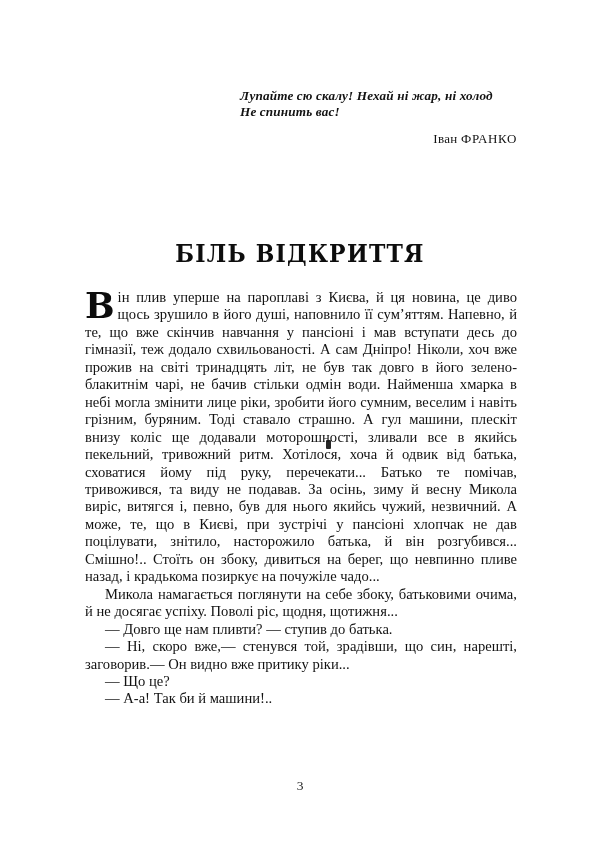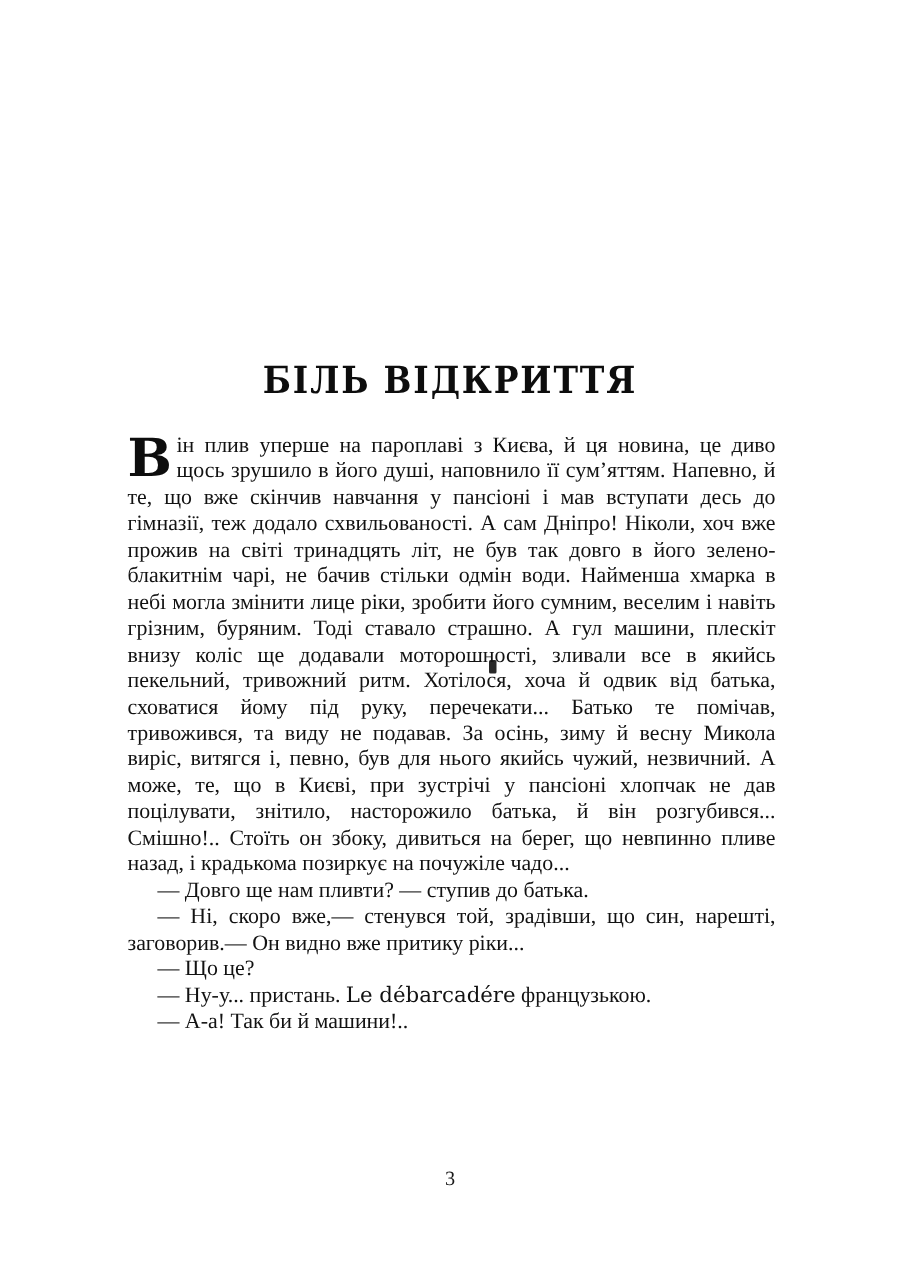--- a/index.html
+++ b/index.html
@@ -143,35 +143,40 @@
     border-radius: 1px;
     opacity: 0.92;
     pointer-events: none;
   }
 </style>
 </head>
 <body>
 
 <div class="page">
 
+  <div class="epigraph">
+    <div class="epigraph-line">Лупайте сю скалу! Нехай ні жар, ні холод</div>
+    <div class="epigraph-line">Не спинить вас!</div>
+    <div class="epigraph-author"><span>Іван</span> <span class="caps">ФРАНКО</span></div>
+  </div>
 
   <h1 class="chapter-title">БІЛЬ ВІДКРИТТЯ</h1>
 
   <div class="body-block">
 
     <p class="para first"><span class="dropcap">В</span><span>ін плив уперше на пароплаві з Києва, й ця новина, це диво щось зрушило в його душі, наповнило її сум’яттям. Напевно, й те, що вже скінчив навчання у пансіоні і мав вступати десь до гімназії, теж додало схвильованості. А сам Дніпро! Ніколи, хоч вже прожив на світі тринадцять літ, не був так довго в його зелено-блакитнім чарі, не бачив стільки одмін води. Найменша хмарка в небі могла змінити лице ріки, зробити його сумним, веселим і навіть грізним, буряним. Тоді ставало страшно. А гул машини, плескіт внизу коліс ще додавали моторошності, зливали все в якийсь пекельний, тривожний ритм. Хотілося, хоча й одвик від батька, сховатися йому під руку, перечекати... Батько те помічав, тривожився, та виду не подавав. За осінь, зиму й весну Микола виріс, витягся і, певно, був для нього якийсь чужий, незвичний. А може, те, що в Києві, при зустрічі у пансіоні хлопчак не дав поцілувати, знітило, насторожило батька, й він розгубився... Смішно!.. Стоїть он збоку, дивиться на берег, що невпинно пливе назад, і крадькома позиркує на почужіле чадо...</span></p>
 
+    <p class="para indent">Микола намагається поглянути на себе збоку, батьковими очима, й не досягає успіху. Поволі ріс, щодня, щотижня...</p>
 
     <p class="para indent dash">— Довго ще нам пливти? — ступив до батька.</p>
 
     <p class="para indent">— Ні, скоро вже,— стенувся той, зрадівши, що син, нарешті, заговорив.— Он видно вже притику ріки...</p>
 
     <p class="para indent dash">— Що це?</p>
 
-    <p class="para indent dash"><span>— Ну-у... пристань. </span><span class="fr">Le débarcadére</span><span> французькою.</span></p>
 
     <p class="para indent dash">— А-а! Так би й машини!..</p>
 
   </div>
 
   <div class="ink-blot"></div>
 
   <div class="folio">3</div>
 
 </div>

